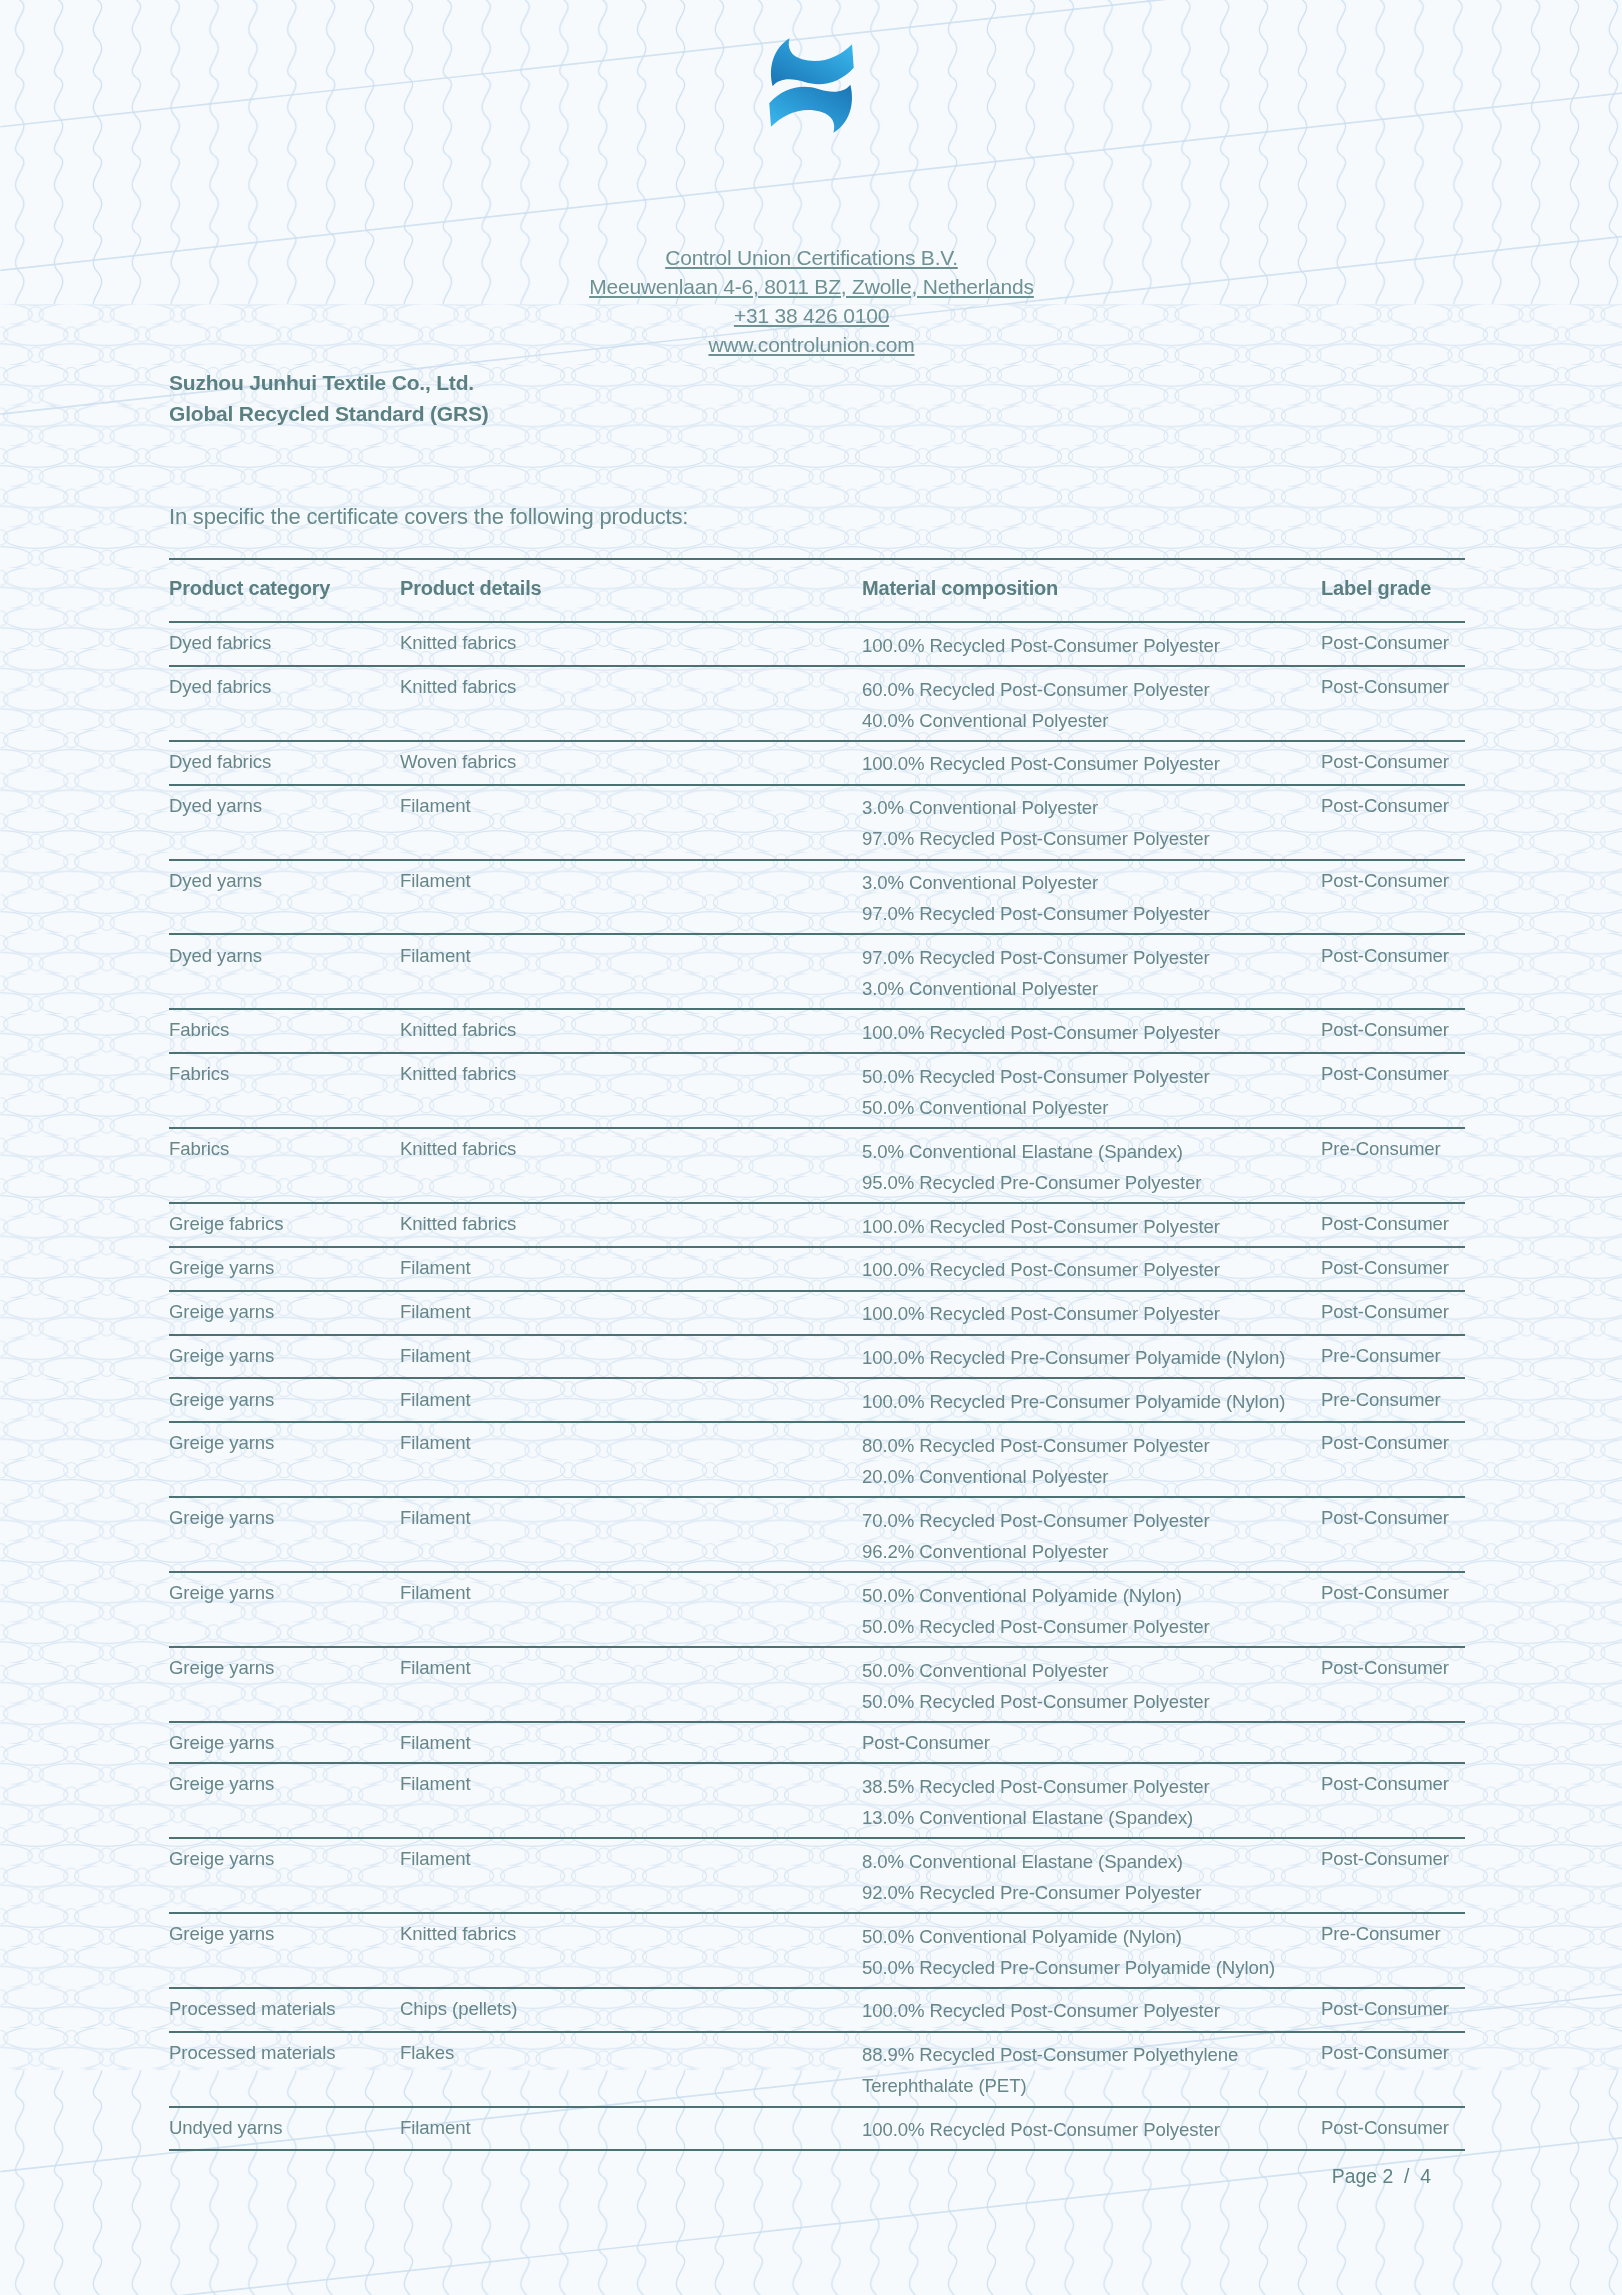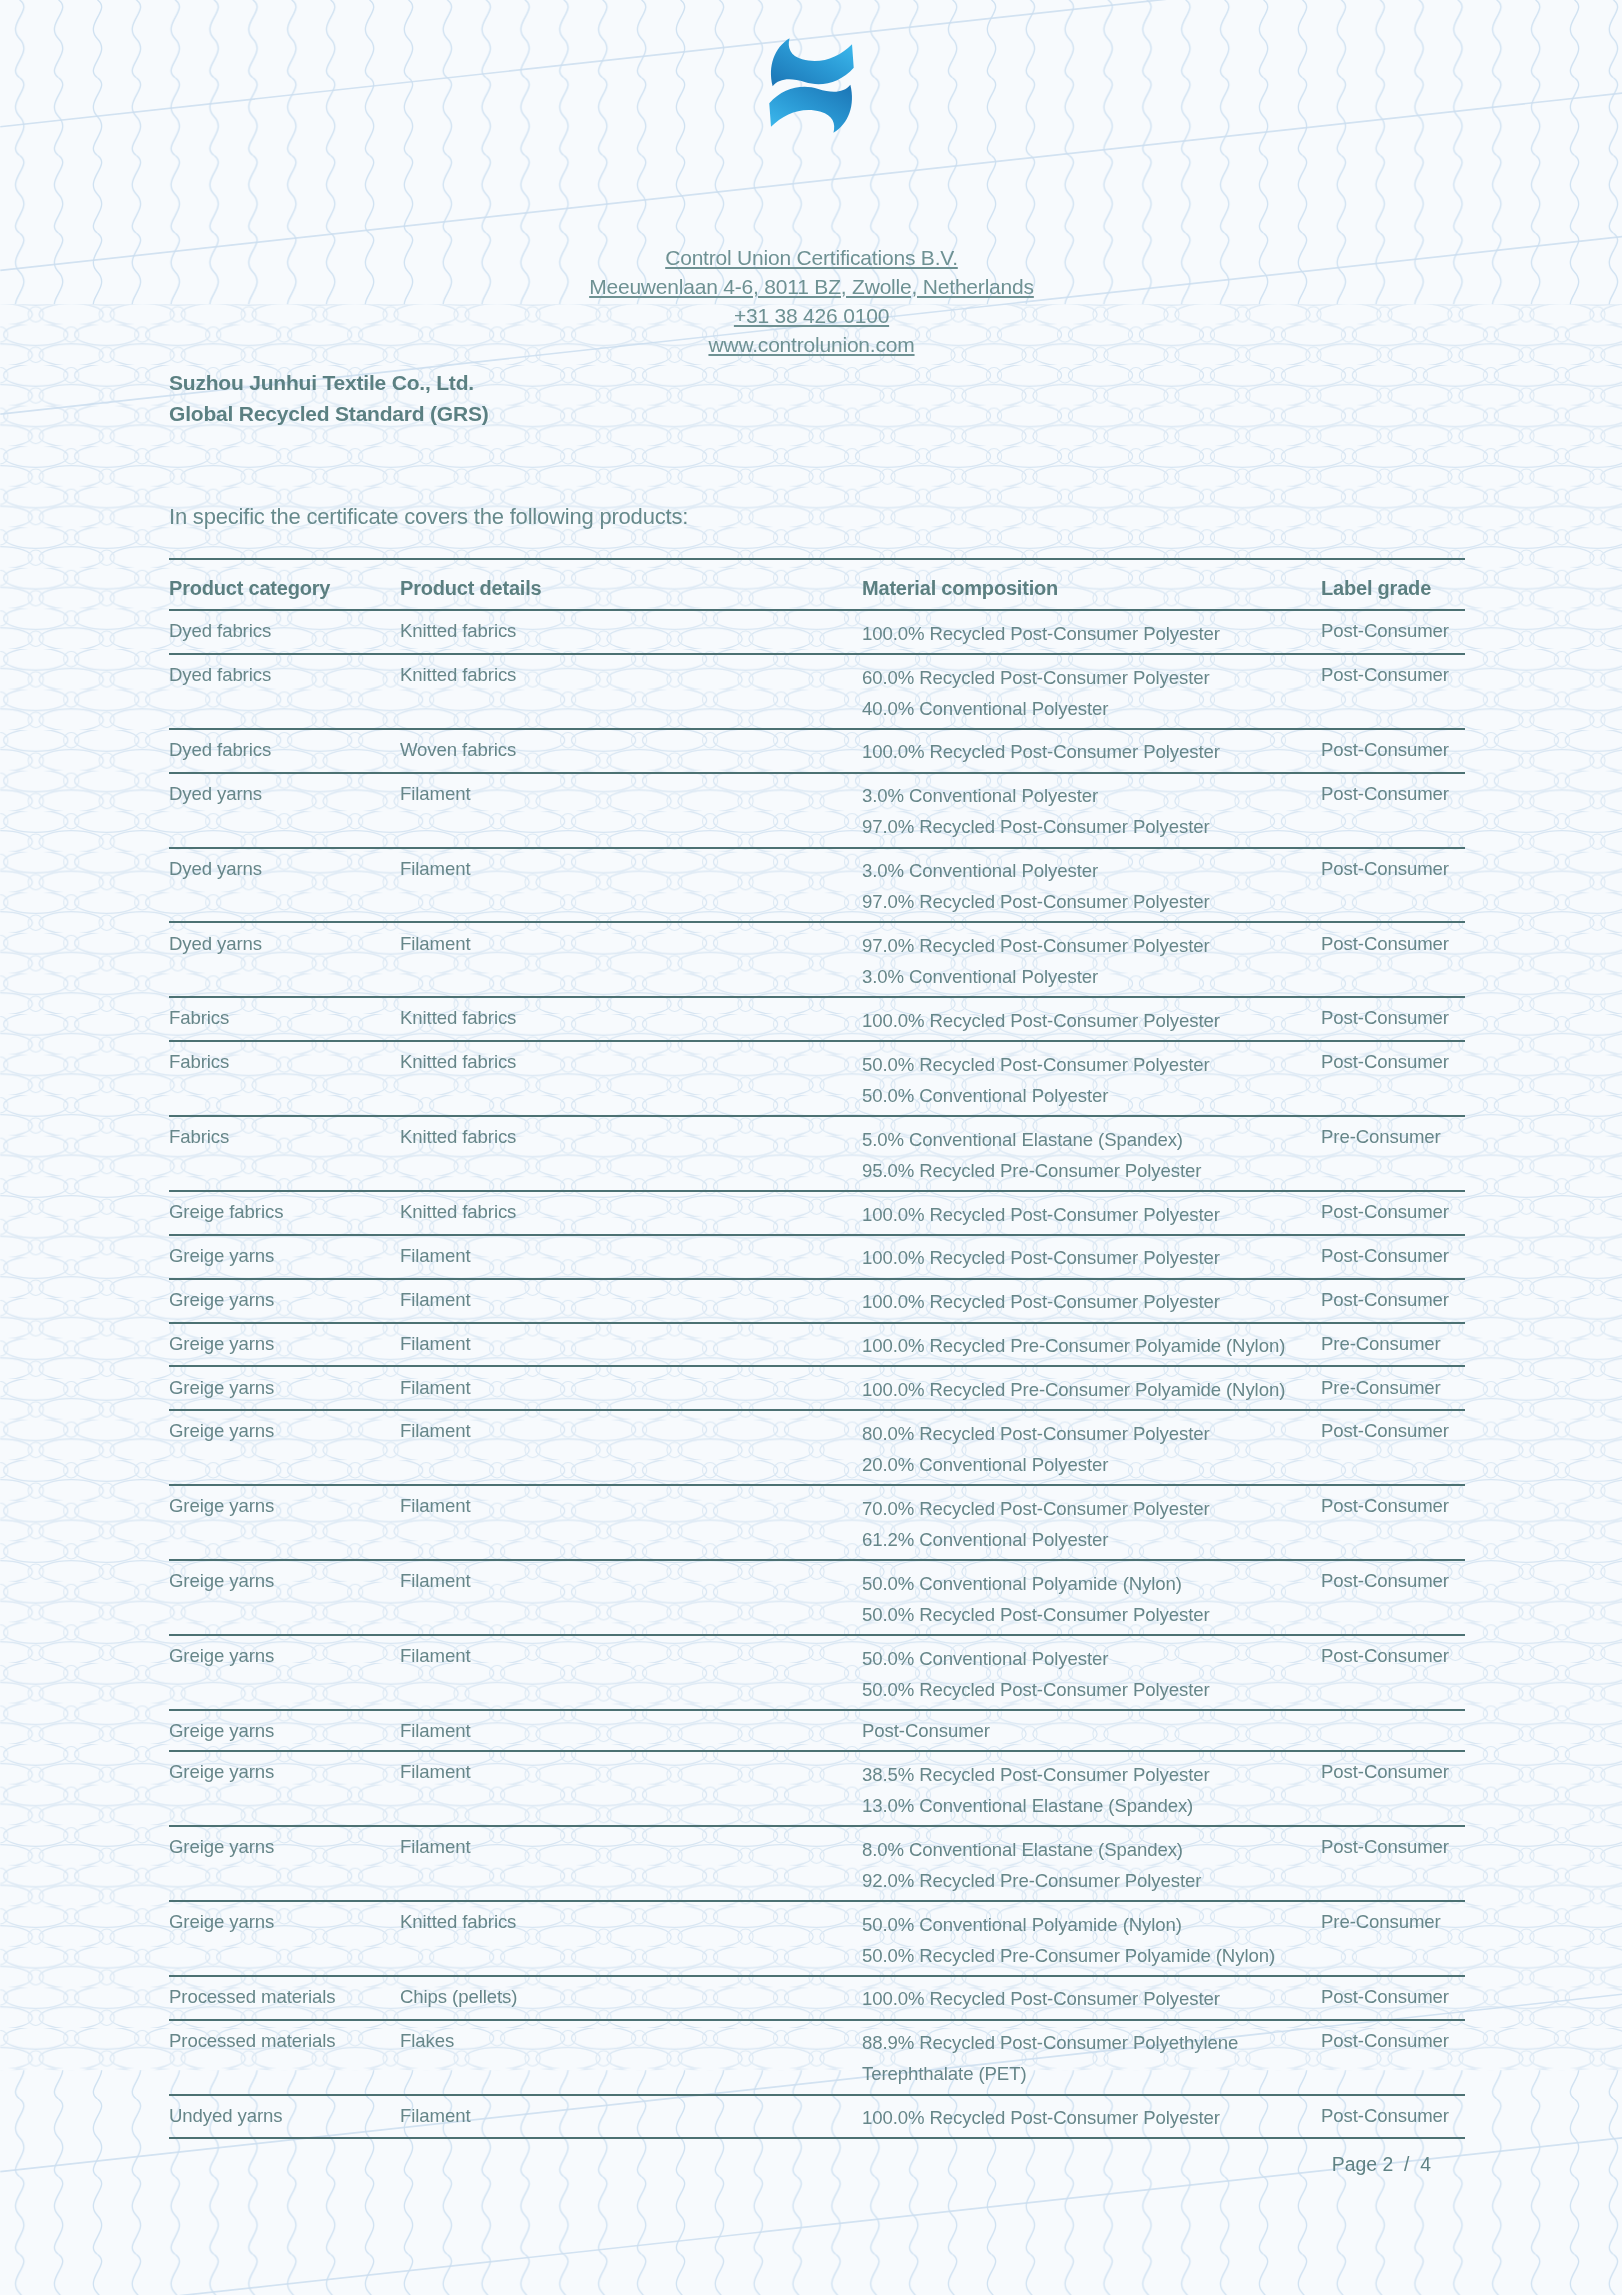--- a/index.html
+++ b/index.html
@@ -42,21 +42,21 @@
   }
 
   .table-wrap {
     position: absolute; top: 558px; left: 169px; width: 1296px;
     border-top: 2.5px solid #4c7173;
   }
   .thead {
     display: grid;
     grid-template-columns: 231px 462px 459px 1fr;
     box-sizing: border-box;
-    height: 51px;
+    height: 63px;
     padding-top: 17px;
     border-bottom: 2.5px solid #4c7173;
     font-weight: bold;
     font-size: 20px;
     color: #5b7f80;
     letter-spacing: -0.2px;
   }
   .t-row {
     display: grid;
     grid-template-columns: 231px 462px 459px 1fr;
@@ -291,21 +291,21 @@
               <div class="comp-line">80.0% Recycled Post-Consumer Polyester</div>
               <div class="comp-line">20.0% Conventional Polyester</div>
             </div>
     <div class="cell">Post-Consumer</div>
   </div>
           <div class="t-row">
     <div class="cell">Greige yarns</div>
     <div class="cell">Filament</div>
     <div class="cell cell-comp">
               <div class="comp-line">70.0% Recycled Post-Consumer Polyester</div>
-              <div class="comp-line">61.2% Conventional Polyester</div>
+              <div class="comp-line">96.2% Conventional Polyester</div>
             </div>
     <div class="cell">Post-Consumer</div>
   </div>
           <div class="t-row">
     <div class="cell">Greige yarns</div>
     <div class="cell">Filament</div>
     <div class="cell cell-comp">
               <div class="comp-line">50.0% Conventional Polyamide (Nylon)</div>
               <div class="comp-line">50.0% Recycled Post-Consumer Polyester</div>
             </div>

